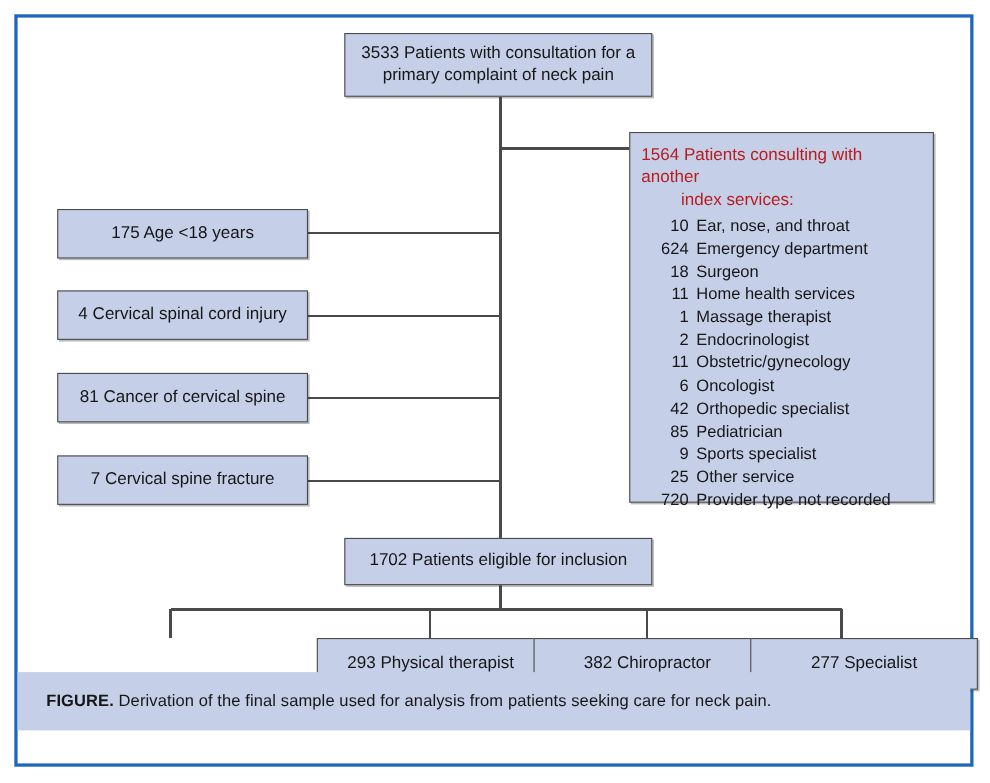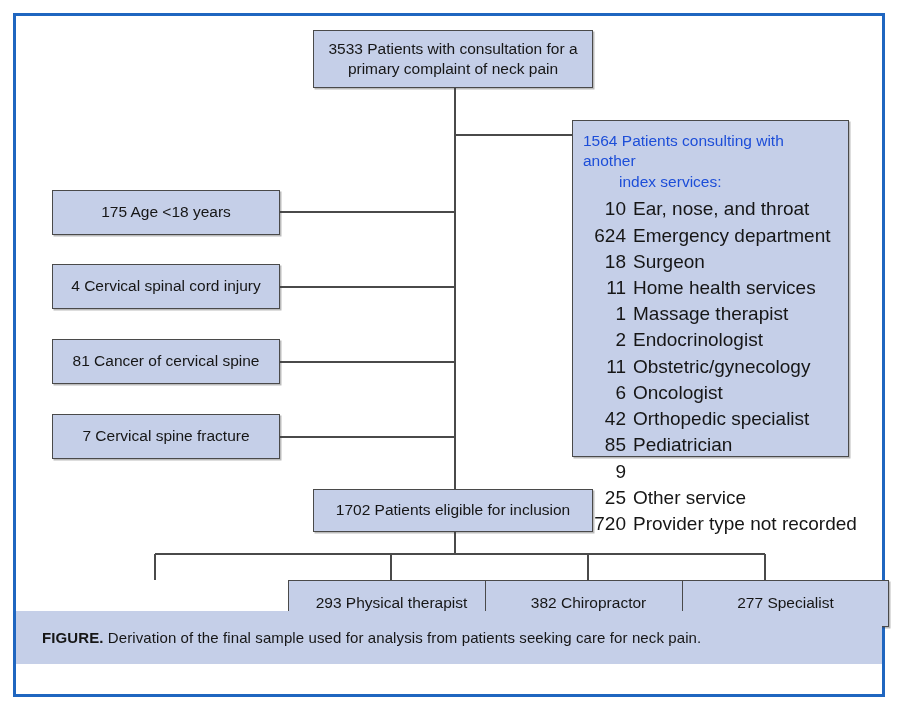--- a/index.html
+++ b/index.html
@@ -86,36 +86,36 @@
     top: 120px;
     width: 277px;
     height: 337px;
     display: block;
     text-align: left;
     padding: 10px 8px 8px 8px;
   }
   #box-other-provider .op-header {
     font-size: 15.5px;
     line-height: 1.32;
-    color: #1d4ed8;
+    color: #b91c1c;
     padding-left: 2px;
     text-indent: 0;
   }
   #box-other-provider .op-header .op-header-cont {
     display: block;
     padding-left: 36px;
   }
   #box-other-provider .op-list {
     margin: 4px 0 0 0;
     padding: 0;
     list-style: none;
   }
   #box-other-provider .op-list li {
     display: flex;
-    font-size: 19px;
+    font-size: 15px;
     line-height: 1.38;
     color: #161616;
   }
   #box-other-provider .op-list .op-count {
     width: 52px;
     text-align: right;
     flex: 0 0 52px;
     padding-right: 7px;
     box-sizing: border-box;
   }
@@ -255,20 +255,21 @@
       <li>
         <span class="op-count">42</span>
         <span class="op-label">Orthopedic specialist</span>
       </li>
       <li>
         <span class="op-count">85</span>
         <span class="op-label">Pediatrician</span>
       </li>
       <li>
         <span class="op-count">9</span>
+        <span class="op-label">Sports specialist</span>
       </li>
       <li>
         <span class="op-count">25</span>
         <span class="op-label">Other service</span>
       </li>
       <li>
         <span class="op-count">720</span>
         <span class="op-label">Provider type not recorded</span>
       </li>
     </ul>

